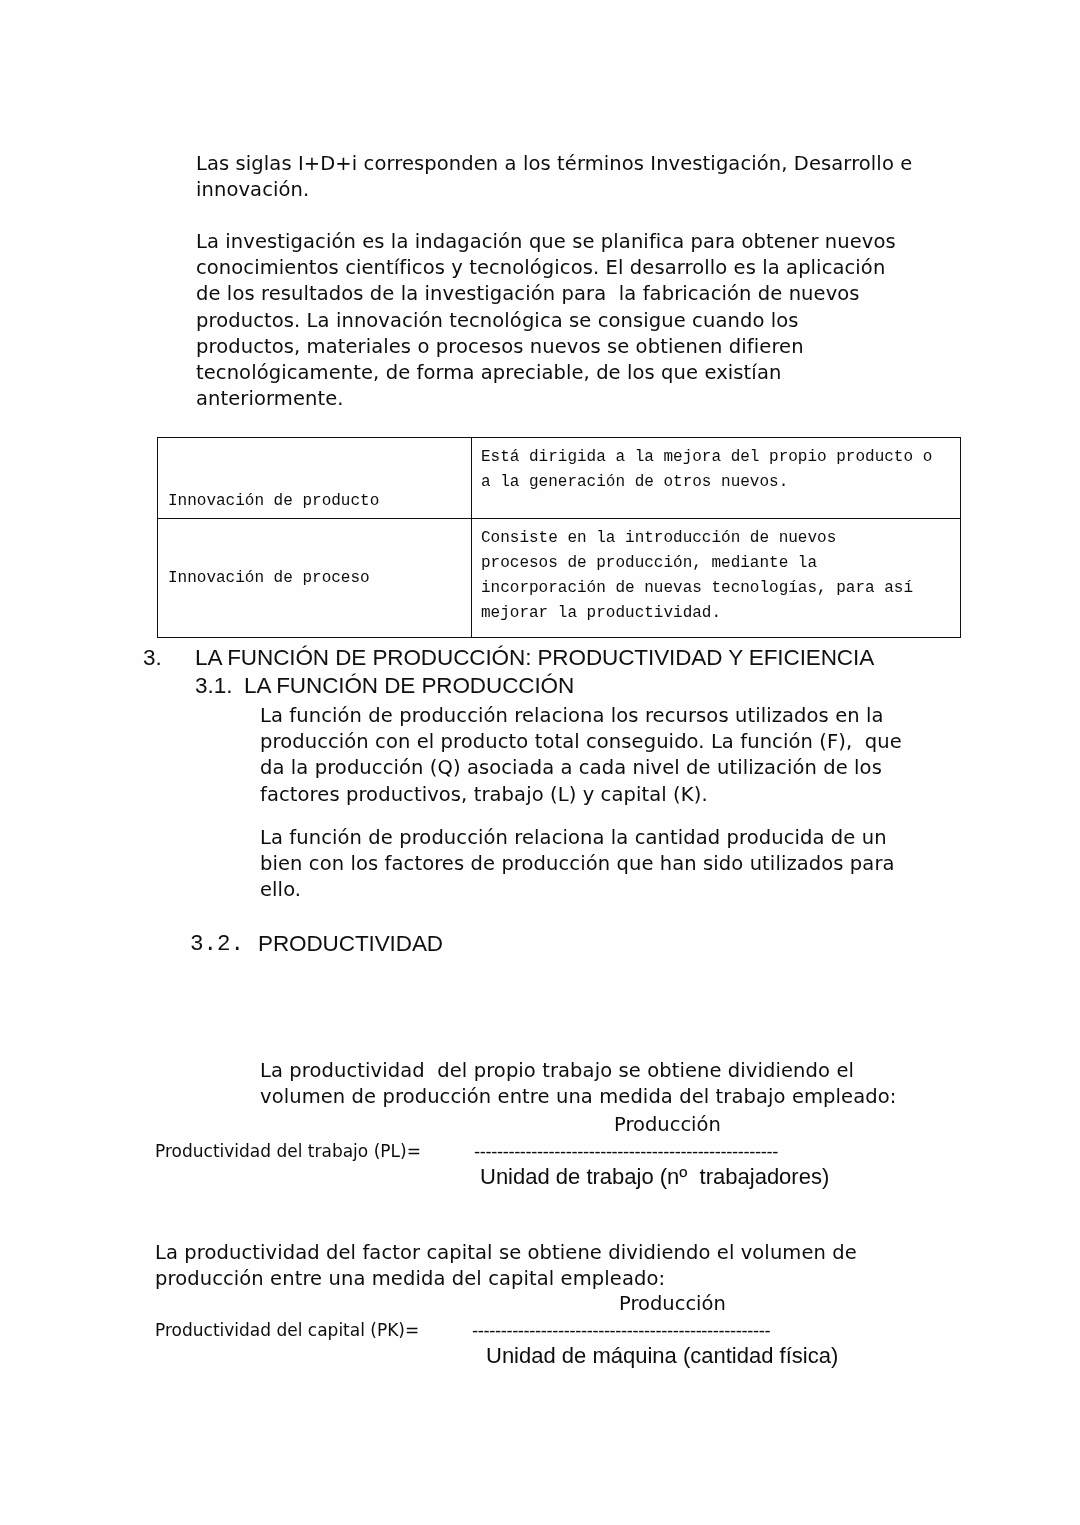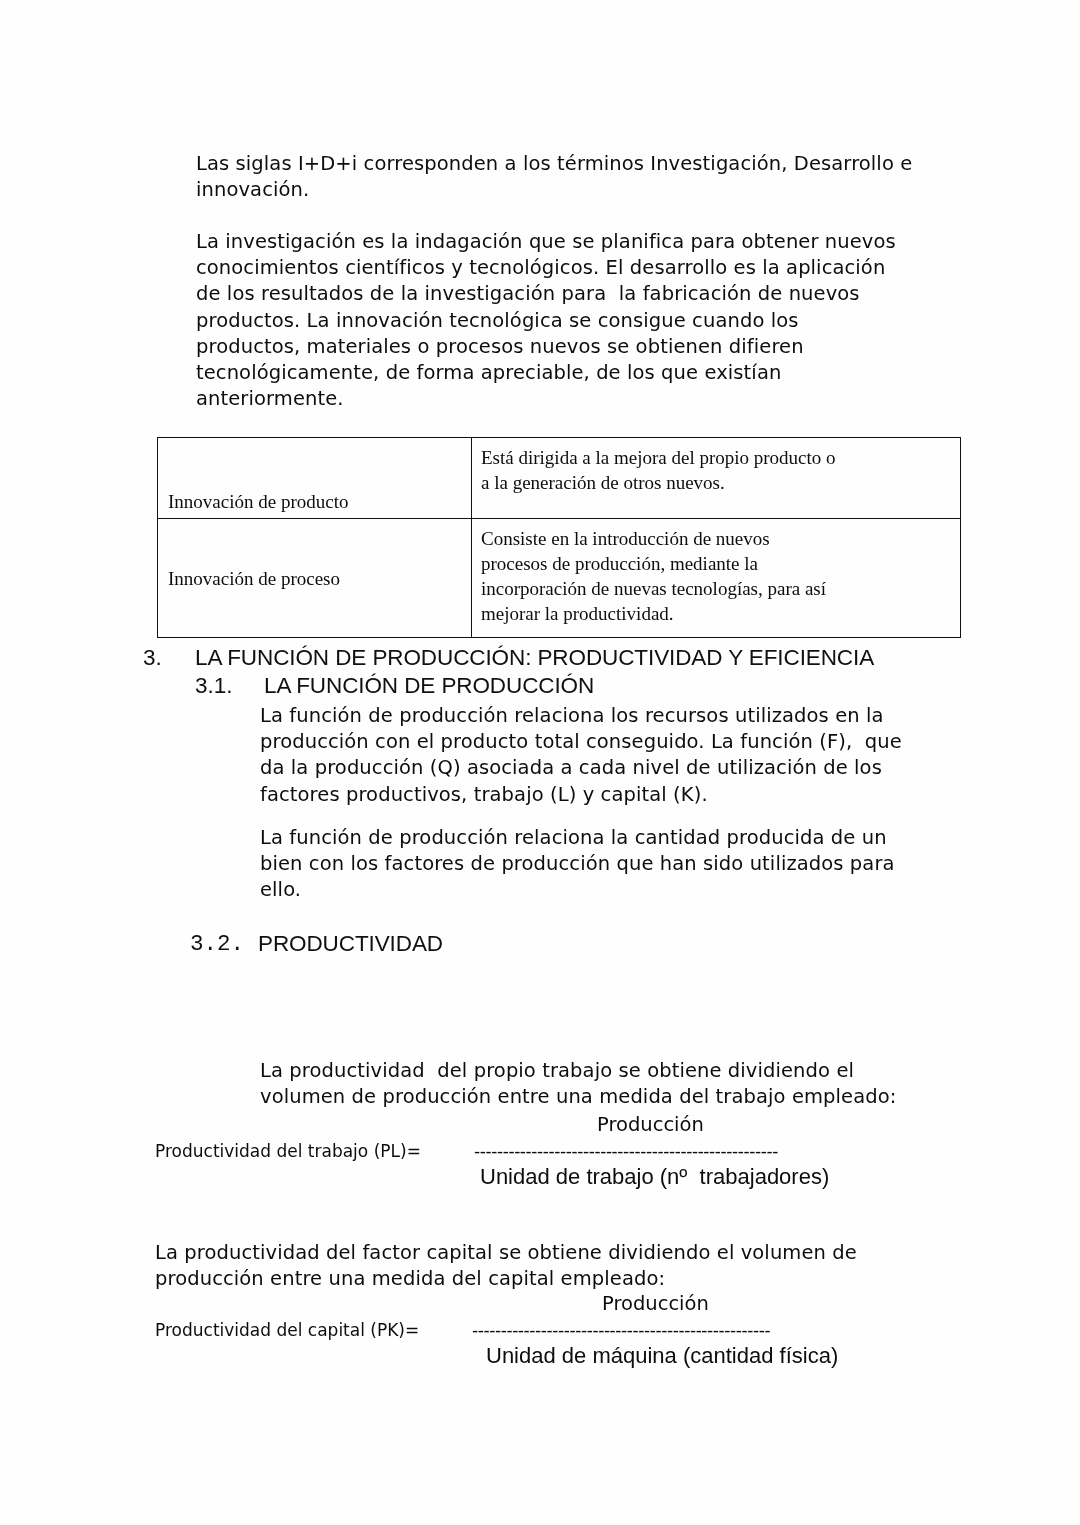--- a/index.html
+++ b/index.html
@@ -53,22 +53,22 @@
     left: 157px;
     top: 437px;
     width: 804px;
     border-collapse: collapse;
     table-layout: fixed;
   }
   .tbl td {
     border: 1.6px solid #111111;
     padding: 0;
     vertical-align: middle;
-    font-family: Liberation Serif, serif;
-    font-size: 19px;
+    font-family: Liberation Mono, monospace;
+    font-size: 16px;
     line-height: 25px;
     color: #0d0d0d;
   }
   .tbl td.c1 {
     width: 295px;
     padding: 0 8px 4px 10px;
     vertical-align: bottom;
   }
   .tbl td.c1.mid {
     vertical-align: middle;
@@ -84,20 +84,21 @@
 
   
   .formula { position: absolute; }
   .f-num {
     position: absolute;
     font-family: "DejaVu Sans", sans-serif;
     font-size: 19.5px;
     line-height: 26px;
     white-space: pre;
     color: #0d0d0d;
+    margin-left: 17px;
   }
   .f-line {
     position: absolute;
     font-family: "DejaVu Sans", sans-serif;
     font-size: 17px;
     line-height: 26px;
     white-space: pre;
     color: #0d0d0d;
   }
   .f-dashes {
@@ -151,21 +152,21 @@
 mejorar la productividad.</span>
         </td>
       </tr>
     </tbody>
   </table>
 
   <div class="heading-num" style="left:143px; top:644px;">3.</div>
   <div class="heading" style="left:195px; top:644px;">LA FUNCIÓN DE PRODUCCIÓN: PRODUCTIVIDAD Y EFICIENCIA</div>
 
   <div class="heading-num" style="left:195px; top:672px;">3.1.</div>
-  <div class="heading" style="left:264px; top:672px;text-align:right;">LA FUNCIÓN DE PRODUCCIÓN</div>
+  <div class="heading" style="left:244px; top:672px;text-align:right;">LA FUNCIÓN DE PRODUCCIÓN</div>
 
   <div class="para" style="left:260px; top:703px; width:700px;">La función de producción relaciona los recursos utilizados en la
 producción con el producto total conseguido. La función (F),  que
 da la producción (Q) asociada a cada nivel de utilización de los
 factores productivos, trabajo (L) y capital (K).</div>
 
   <div class="para" style="left:260px; top:825px; width:700px;">La función de producción relaciona la cantidad producida de un
 bien con los factores de producción que han sido utilizados para
 ello.</div>
 

